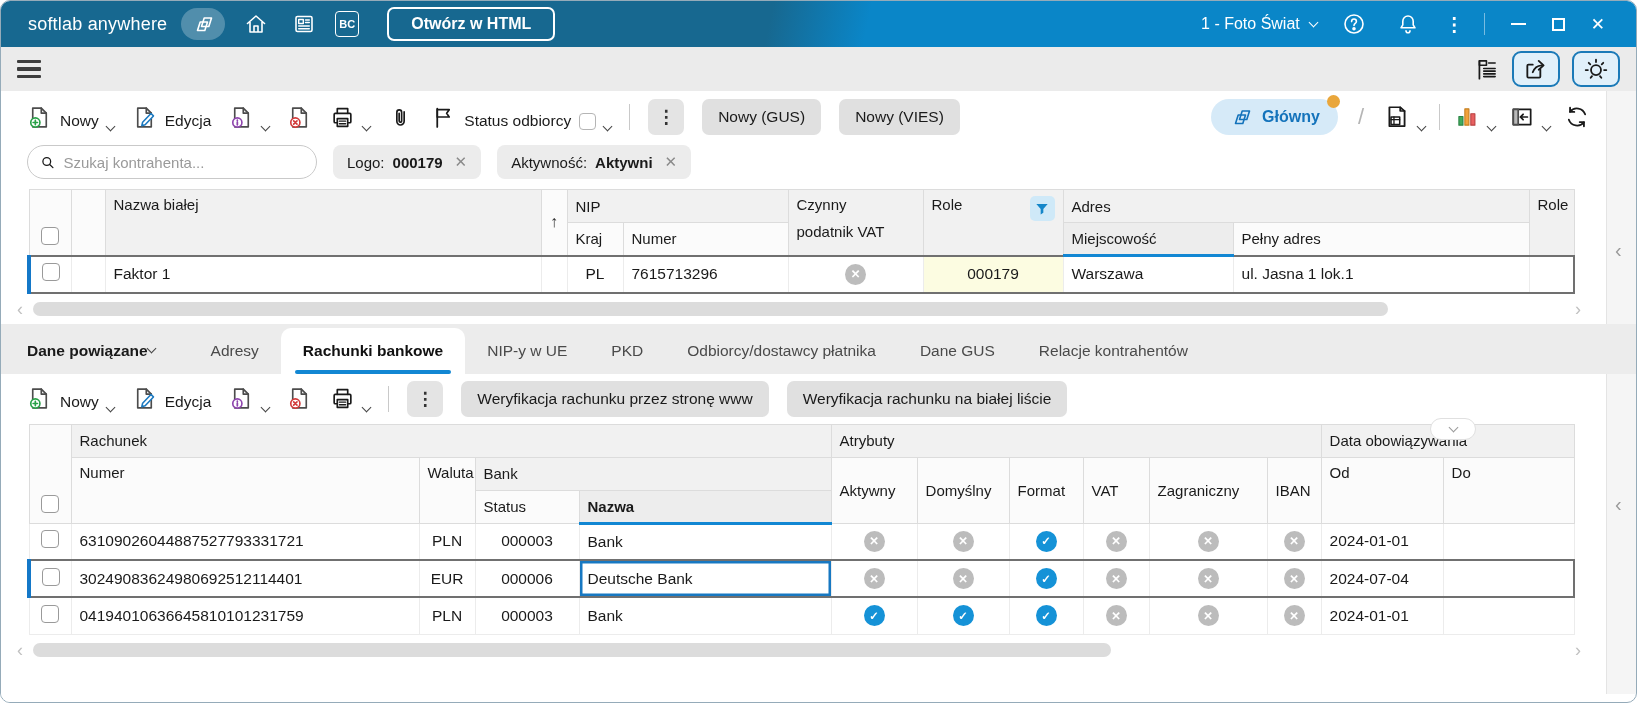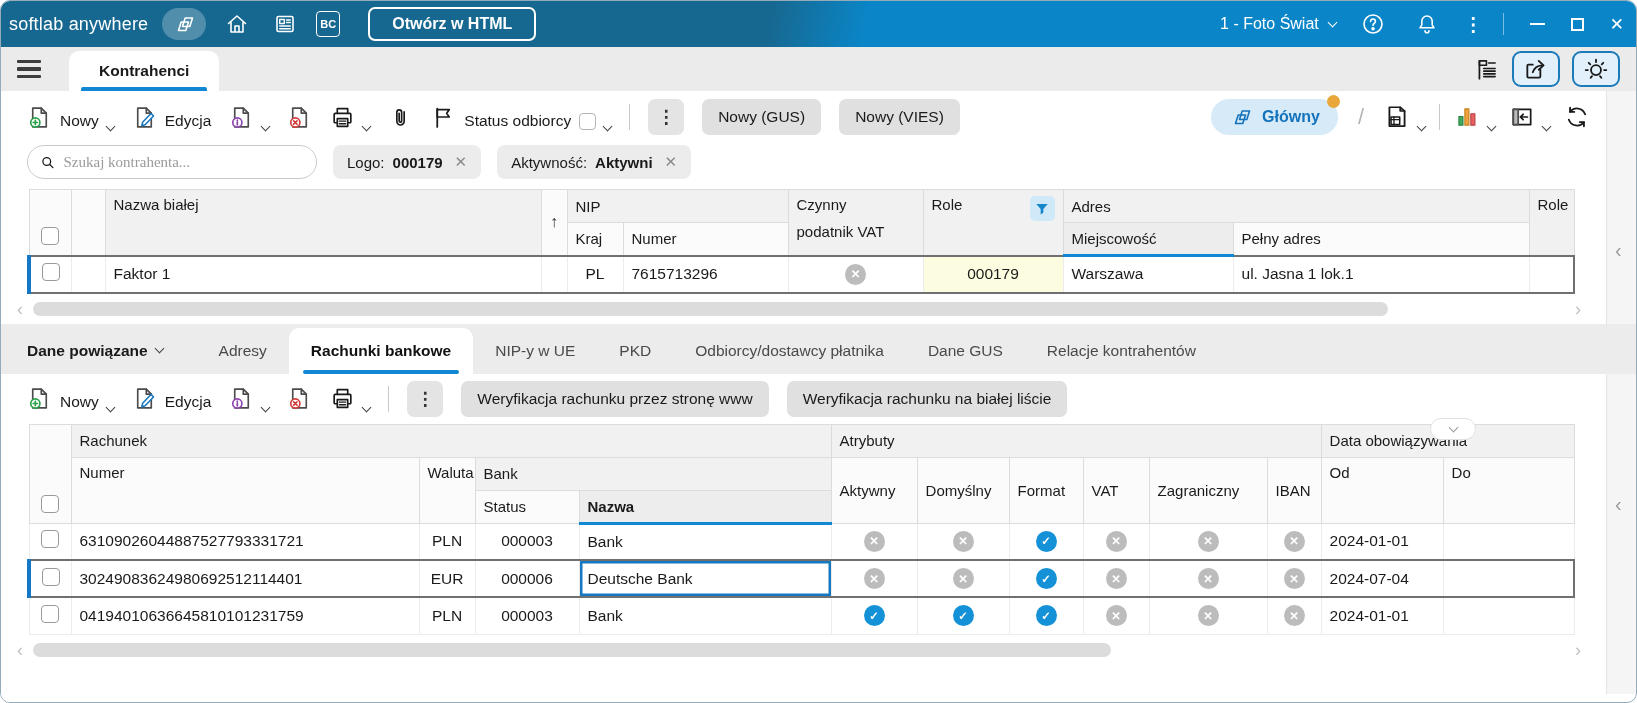--- a/index.html
+++ b/index.html
@@ -1,21 +1,21 @@
 <!DOCTYPE html>
 <html><head>
 <meta charset="utf-8">
 <style>
   *{box-sizing:border-box;margin:0;padding:0}
   html,body{width:1637px;height:703px}
   body{font-family:"Liberation Sans",sans-serif;background:#fff;color:#1a1a1a;font-size:15px}
   .window{width:1637px;height:703px;border:1px solid #95abb9;border-radius:10px;overflow:hidden;display:flex;flex-direction:column;position:relative;background:#fff}
 
   
-  .topbar{flex:0 0 46px;display:flex;align-items:center;gap:14px;padding:0 8px;color:#fff;
+  .topbar{flex:0 0 46px;display:flex;align-items:center;gap:14px;padding:0 27px;color:#fff;
     background:linear-gradient(102deg,#176890 0%,#176890 47%,#0a86c8 53%,#0a86c8 100%)}
   .logo{font-size:18px;letter-spacing:.2px;white-space:nowrap}
   .iconbtn{display:flex;align-items:center;justify-content:center;width:34px;height:32px;border-radius:8px;cursor:pointer}
   .iconbtn svg{width:24px;height:24px;stroke:#fff;fill:none;stroke-width:1.6;stroke-linecap:round;stroke-linejoin:round}
   .pagespill{background:rgba(255,255,255,.25);border-radius:16px;width:44px}
   .bcbadge{border:1.7px solid #fff;border-radius:4px;width:24px;height:26px;display:flex;align-items:center;justify-content:center;font-size:11px;font-weight:bold}
   .openhtml{border:2px solid #fff;border-radius:7px;color:#fff;background:transparent;font-size:16px;font-weight:bold;padding:6px 22px;margin-left:14px;white-space:nowrap;cursor:pointer}
   .searchpill{margin-left:60px;width:378px;height:32px;border-radius:16px;background:#a9d6ef;display:flex;align-items:center;gap:8px;padding:0 14px}
   .searchpill svg{width:19px;height:19px;stroke:#1d6ca3;fill:none;stroke-width:2}
   .searchpill input{border:none;background:transparent;outline:none;font-size:15.5px;color:#1d6ca3;width:100%;font-family:inherit}
@@ -58,21 +58,21 @@
   .glowny svg{width:24px;height:24px;fill:none;stroke:#1473bb;stroke-width:1.7;stroke-linejoin:round}
   .glowny .dot{position:absolute;top:-4px;right:-2px;width:13px;height:13px;border-radius:50%;background:#e9a63b}
   .slash{color:#b5b5b5;font-size:22px;margin:0 2px}
   .r-icons{display:flex;align-items:center;gap:14px}
   .r-icons svg{width:26px;height:26px;fill:none;stroke:#4c4c4c;stroke-width:1.6;stroke-linecap:round;stroke-linejoin:round}
 
   
   .filterrow{display:flex;align-items:center;gap:16px;padding:2px 26px 10px 26px;background:#fff}
   .searchbox{width:290px;height:34px;border:1px solid #c9c9c9;border-radius:17px;display:flex;align-items:center;gap:8px;padding:0 12px;background:#fff}
   .searchbox svg{width:17px;height:17px;stroke:#8a8a8a;fill:none;stroke-width:2}
-  .searchbox input{border:none;outline:none;font-size:15px;color:#14532d;width:100%;font-family:Liberation Serif, serif}
+  .searchbox input{border:none;outline:none;font-size:15px;color:#14532d;width:100%;font-family:Liberation Sans, sans-serif}
   .searchbox input::placeholder{color:#9a9a9a;opacity:1}
   .chip{background:#ececec;border-radius:8px;height:34px;display:flex;align-items:center;gap:8px;padding:0 14px;font-size:15px;cursor:default}
   .chip b{font-weight:bold}
   .chip .x{color:#8a8a8a;font-size:15px;margin-left:4px;cursor:pointer}
 
   
   table{border-collapse:collapse;table-layout:fixed;margin-left:26px;background:#fff}
   th,td{border:1px solid #dcdcdc;font-weight:normal;text-align:left;padding:0 8px;overflow:hidden;white-space:nowrap}
   thead .gh{background:#f1f1f1;font-size:15px}
   thead .sh{background:#fbfbfb;font-size:15px}
@@ -97,21 +97,21 @@
   .funnelbox svg{width:16px;height:16px;fill:#1486c9;stroke:none}
 
   
   .hscroll{display:flex;align-items:center;gap:6px;padding:6px 10px 6px 16px}
   .hscroll .arrow{color:#c0c0c0;font-size:18px;line-height:1;cursor:pointer}
   .hscroll .track{flex:1;height:14px;border-radius:7px;position:relative}
   .hscroll .thumb{position:absolute;left:4px;top:0;height:14px;border-radius:7px;background:#dcdcdc;cursor:pointer}
 
   
   .band{background:#ececec;height:50px;display:flex;align-items:flex-end;padding:0 26px;margin-right:-30px;position:relative;z-index:1}
-  .danepow{font-weight:bold;font-size:15.5px;display:flex;align-items:center;gap:8px;margin-bottom:14px;margin-right:34px;cursor:pointer}
+  .danepow{font-weight:bold;font-size:15.5px;display:flex;align-items:center;gap:0;margin-bottom:14px;margin-right:34px;cursor:pointer}
   .dtab{color:#4a4a4a;font-size:15.5px;padding:0 22px;height:46px;display:flex;align-items:center;cursor:pointer}
   .dtab.active{background:#fff;border-radius:10px 10px 0 0;color:#111;font-weight:bold;position:relative}
   .dtab.active .underline{position:absolute;left:14px;right:14px;bottom:0;height:4px;background:#1287d3;border-radius:2px}
 
   .card2{background:#fff;position:relative}
   .collapsepill{position:absolute;top:44px;right:130px;width:46px;height:22px;background:#fff;border:1px solid #e0e0e0;border-radius:11px;display:flex;align-items:center;justify-content:center;z-index:3;cursor:pointer}
   .collapsepill .chev{border-color:#9a9a9a;margin:0 0 2px 0}
   .previewbtn{display:flex;align-items:center;gap:8px;font-size:15.5px;cursor:pointer}
   .previewbtn svg{width:25px;height:25px;fill:none;stroke:#4c4c4c;stroke-width:1.6;stroke-linecap:round;stroke-linejoin:round}
   .boldtxt{font-weight:bold}
@@ -276,24 +276,20 @@
       </span>
     </div>
   </div>
 
   <div class="tabbar">
     <span class="burger">
         <div></div>
         <div></div>
         <div></div>
       </span>
-    <div class="maintab">
-      <span>Kontrahenci</span>
-      <span class="underline"></span>
-    </div>
     <div class="tabbar-right">
       <svg class="flaglist">
           <use href="#i-flaglist"></use>
         </svg>
       <span class="bluebtn">
           <svg>
             <use href="#i-share"></use>
           </svg>
         </span>
       <span class="bluebtn">

